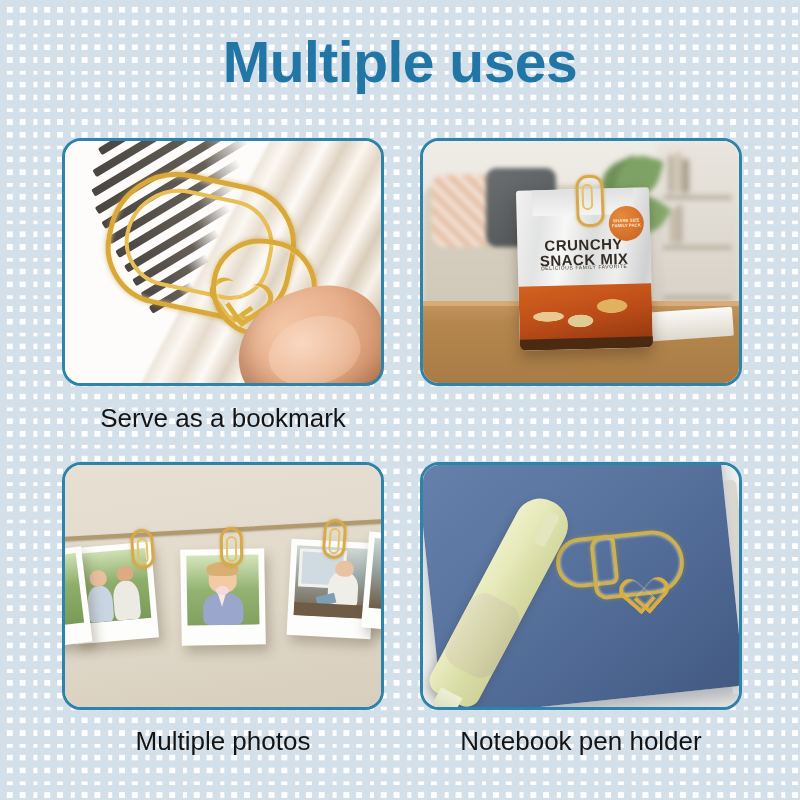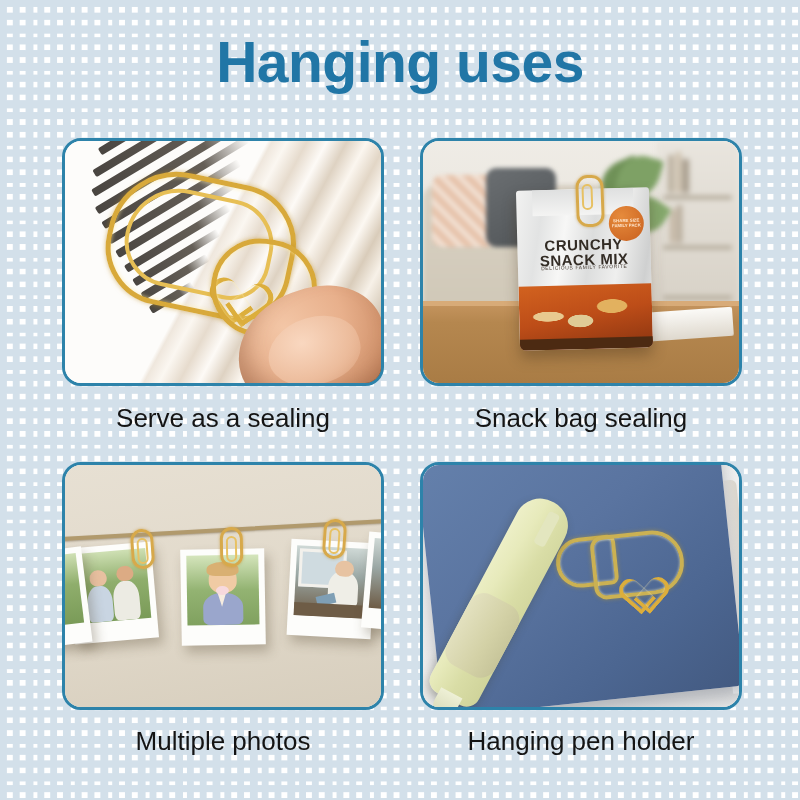--- a/index.html
+++ b/index.html
@@ -289,21 +289,21 @@
     box-shadow:0 0 4px rgba(180,150,50,.6), inset 0 0 3px rgba(255,245,190,.8);
   }
 </style>
 </head>
 <body>
 
 <div id="grid"></div>
 
 <div id="sheet">
 
-  <div class="title">Hanging uses</div>
+  <div class="title">Multiple uses</div>
 
   <div class="panel" id="p1">
     <div class="scene">
       <div class="bk-page"></div>
       <div class="bk-dark"></div>
 
       <div class="bk-text">
 
         <div class="bk-line" style="top:18%;left:14%;width:64%;"></div>
         <div class="bk-line" style="top:24%;left:8%;width:68%;"></div>
@@ -326,21 +326,21 @@
         <div class="heart" style="left:128px;top:86px;transform:rotate(10deg);"></div>
         <div class="clip-body" style="left:110px;top:62px;width:96px;height:88px;
              transform:rotate(8deg);border-radius:52px;"></div>
       </div>
 
       <div class="thumb">
         <div class="thumbnail-plate"></div>
       </div>
     </div>
   </div>
-  <div class="caption" id="c1">Serve as a sealing</div>
+  <div class="caption" id="c1">Serve as a bookmark</div>
 
   <div class="panel" id="p2">
     <div class="scene">
       <div class="rm-wall"></div>
 
       <div class="rm-shelf">
         <i style="top:30%"></i>
           <i style="top:58%"></i>
           <i style="top:86%"></i>
         <div class="rm-book" style="left:14%;top:8%;width:7%;height:21%;background:#b9ae9c;"></div>
@@ -372,21 +372,20 @@
         </div>
         <div class="bag-sub">DELICIOUS FAMILY FAVORITE</div>
         <div class="bag-badge">SHARE SIZE FAMILY PACK</div>
         <div class="bag-food"></div>
         <div class="bag-seam"></div>
       </div>
 
       <div class="clip-mini" style="left:48.5%;top:14%;width:22px;height:46px;transform:rotate(-2deg);"></div>
     </div>
   </div>
-  <div class="caption" id="c2">Snack bag sealing</div>
 
   <div class="panel" id="p3">
     <div class="scene">
       <div class="ph-wall"></div>
       <div class="twine"></div>
 
       <div class="polaroid" style="left:6px;top:80px;width:84px;height:96px;transform:rotate(-5deg);">
         <div class="pic pic-couple">
           <div class="torso" style="left:14%;bottom:0;width:34%;height:52%;background:#c9d5e2;"></div>
           <div class="fig" style="left:19%;top:26%;width:24%;height:22%;background:#e8c0a0;"></div>
@@ -441,15 +440,15 @@
       </div>
 
       <div class="pen">
         <div class="pen-barrel"></div>
         <div class="pen-grip"></div>
         <div class="pen-clip"></div>
         <div class="pen-tip"></div>
       </div>
     </div>
   </div>
-  <div class="caption" id="c4">Hanging pen holder</div>
+  <div class="caption" id="c4">Notebook pen holder</div>
 
 </div>
 
 </body></html>

